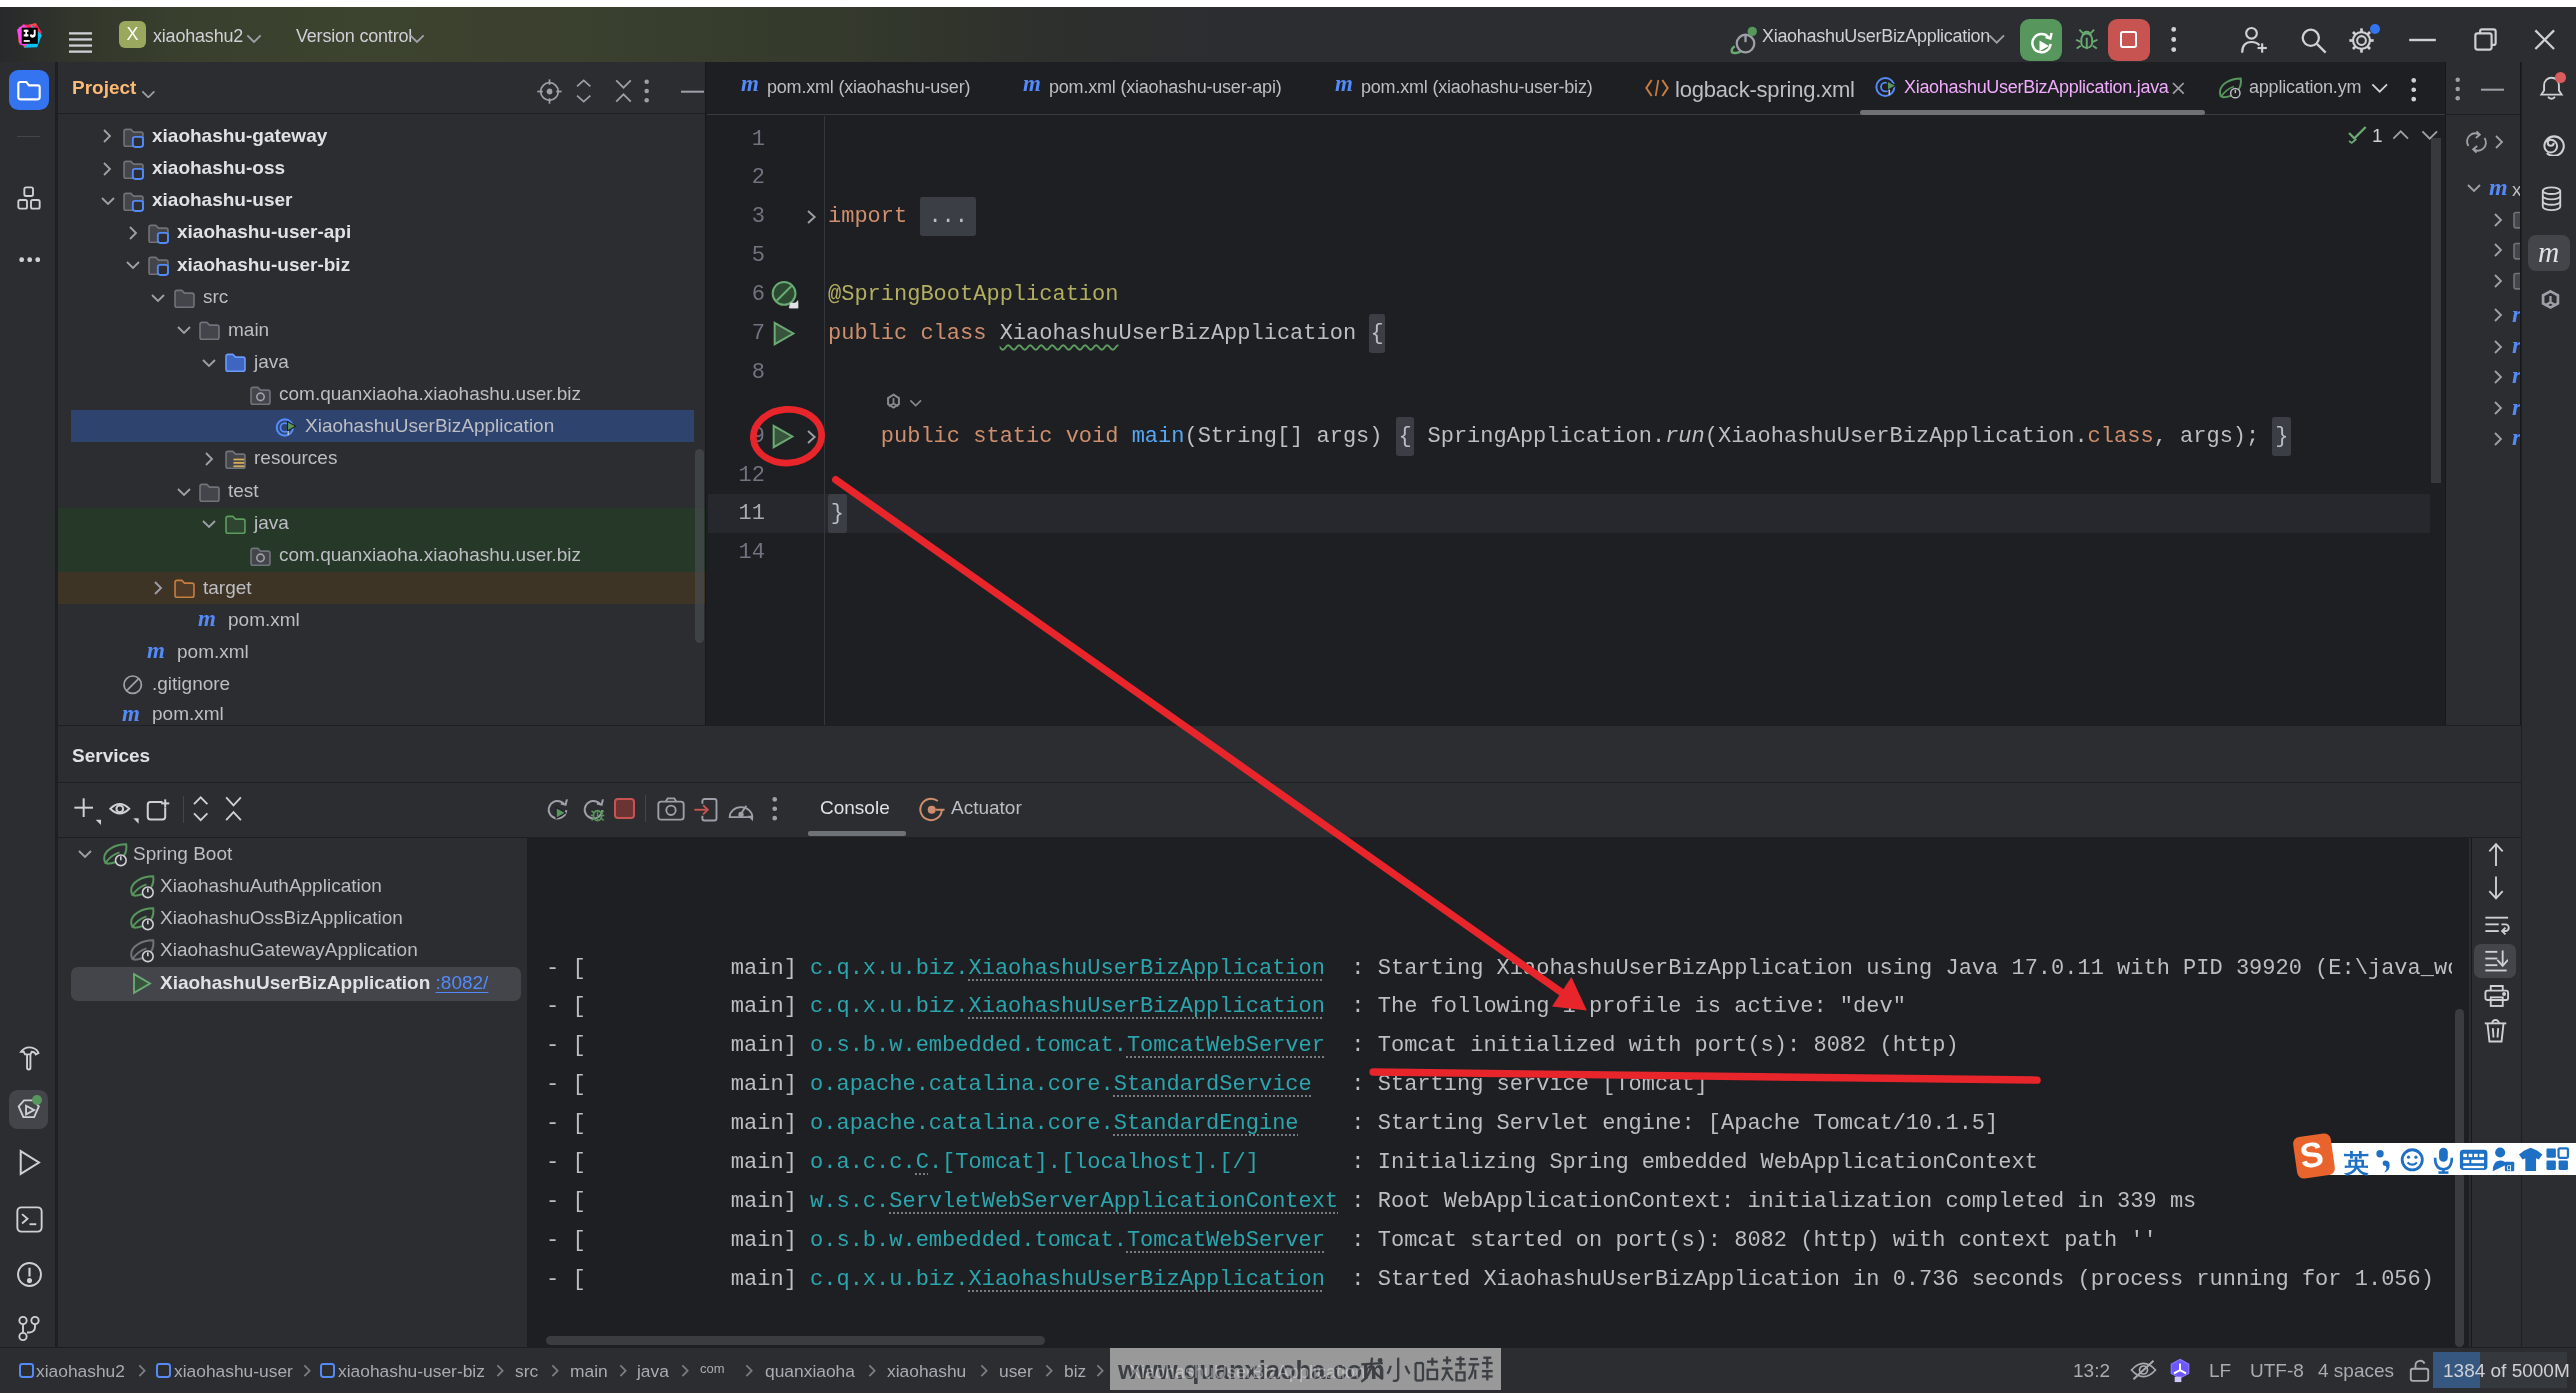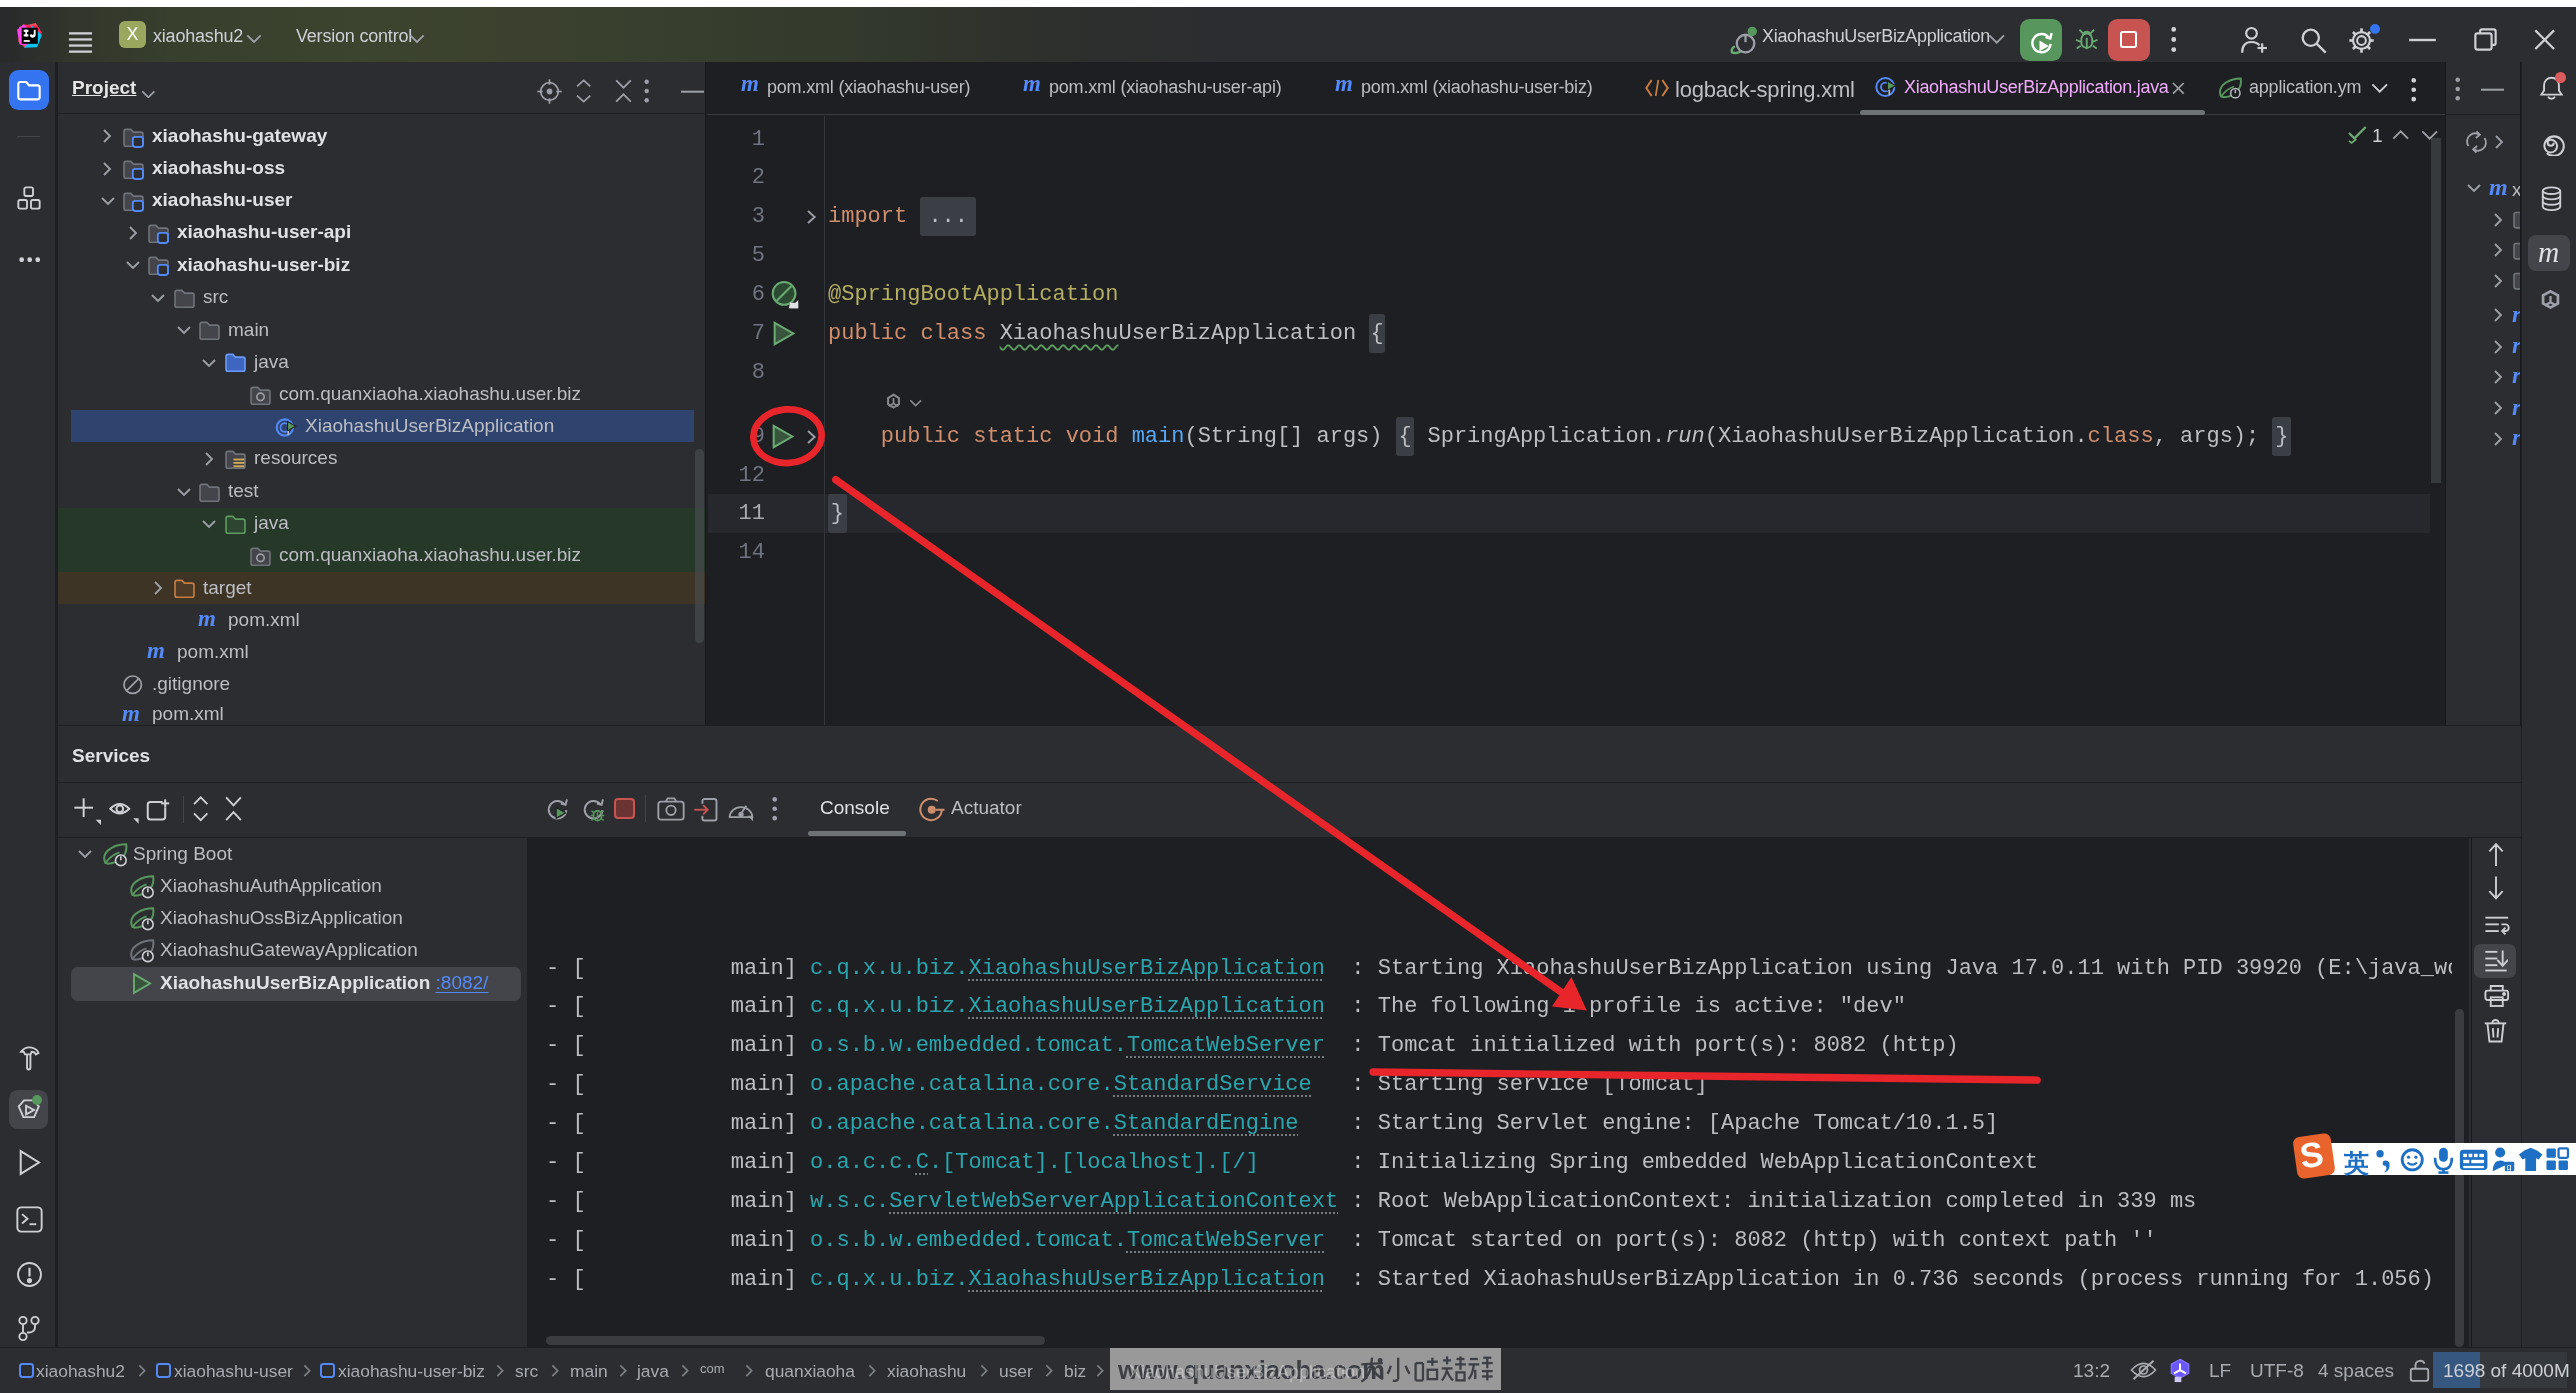--- a/index.html
+++ b/index.html
@@ -124,21 +124,21 @@
   </svg>
   <svg class="abs" style="left:2534px;top:22px;" width="21.4" height="21.4" viewBox="0 0 32 32" stroke="#ced0d6" stroke-width="3.4">
         <line x1="2" y1="2" x2="30" y2="30"></line>
         <line x1="30" y1="2" x2="2" y2="30"></line>
       </svg>
 </div>
 
 <div id="leftstripe" class="abs" style="left:0;top:62px;width:56px;height:1285px;background:#2b2d30;border-right:1.3px solid #1e1f22;"></div>
 
 <div id="projpanel" class="abs" style="left:58px;top:62px;width:648px;height:663px;background:#2b2d30;border-right:1.3px solid #17181b;overflow:hidden;">
-<div class="abs ui" style="left:14px;top:15.4px;font-weight:bold;color:#e5e5e5;text-decoration:underline;">Project</div>
+<div class="abs ui" style="left:14px;top:15.4px;font-weight:bold;color:#fdba74;">Project</div>
 <svg class="abs" style="left:83px;top:27.5px;" width="14.7" height="8.7" viewBox="0 0 22 13" fill="none" stroke="#9da0a8" stroke-width="2.6">
         <polyline points="2,2 11,11 20,2"></polyline>
       </svg>
 <svg class="abs" style="left:478px;top:16px;" width="27" height="27" viewBox="0 0 40 40" fill="none" stroke="#9da0a8" stroke-width="2.6">
         <circle cx="20" cy="20" r="13"></circle>
         <line x1="20" y1="2" x2="20" y2="10"></line>
         <line x1="20" y1="30" x2="20" y2="38"></line>
         <line x1="2" y1="20" x2="10" y2="20"></line>
         <line x1="30" y1="20" x2="38" y2="20"></line>
         <circle cx="20" cy="20" r="3" fill="#9da0a8"></circle>
@@ -740,21 +740,21 @@
     </svg>
 <div class="abs ui" style="left:2209px;top:1360px;color:#a8abb2;">LF</div>
 <div class="abs ui" style="left:2250px;top:1360px;color:#a8abb2;">UTF-8</div>
 <div class="abs ui" style="left:2318px;top:1360px;color:#a8abb2;">4 spaces</div>
 <svg class="abs" style="left:2408px;top:1358px;" width="23" height="25.5" viewBox="0 0 34 38" fill="none" stroke="#a8abb2" stroke-width="2.8">
       <rect x="4" y="16" width="26" height="18" rx="3"></rect>
       <path d="M11 16 v-5 a7 7 0 0 1 13.5 -2.5"></path>
     </svg>
 <div class="abs" style="left:2433px;top:1352px;width:134px;height:36px;background:#35383c;"></div>
 <div class="abs" style="left:2433px;top:1352px;width:47px;height:36px;background:#365880;"></div>
-<div class="abs ui" style="left:2443px;top:1360px;color:#ced0d6;white-space:nowrap;">1698 of 4000M</div>
+<div class="abs ui" style="left:2443px;top:1360px;color:#ced0d6;white-space:nowrap;">1384 of 5000M</div>
 
 <div class="abs" style="left:1110px;top:1348px;width:391px;height:42px;background:rgba(168,168,168,0.88);"></div>
 <div class="abs" style="left:1118px;top:1356px;font-size:25.5px;color:#3c3f43;font-weight:bold;white-space:nowrap;">www.quanxiaoha.com</div>
 <div class="abs ui" style="left:1129px;top:1362px;color:rgba(255,255,255,0.38);font-size:18px;white-space:nowrap;">XiaohashuUserBizApplication</div>
 <svg class="abs" style="left:1360px;top:1355px;" width="134" height="29.5" viewBox="0 0 200 44" stroke="#3c3f43" stroke-width="3.4" fill="none">
 <g>
         <line x1="2" y1="14" x2="34" y2="12"></line>
         <line x1="18" y1="4" x2="16" y2="20"></line>
         <path d="M16 20 q-4 14 -14 20"></path>
         <path d="M18 20 q8 12 16 16"></path>

